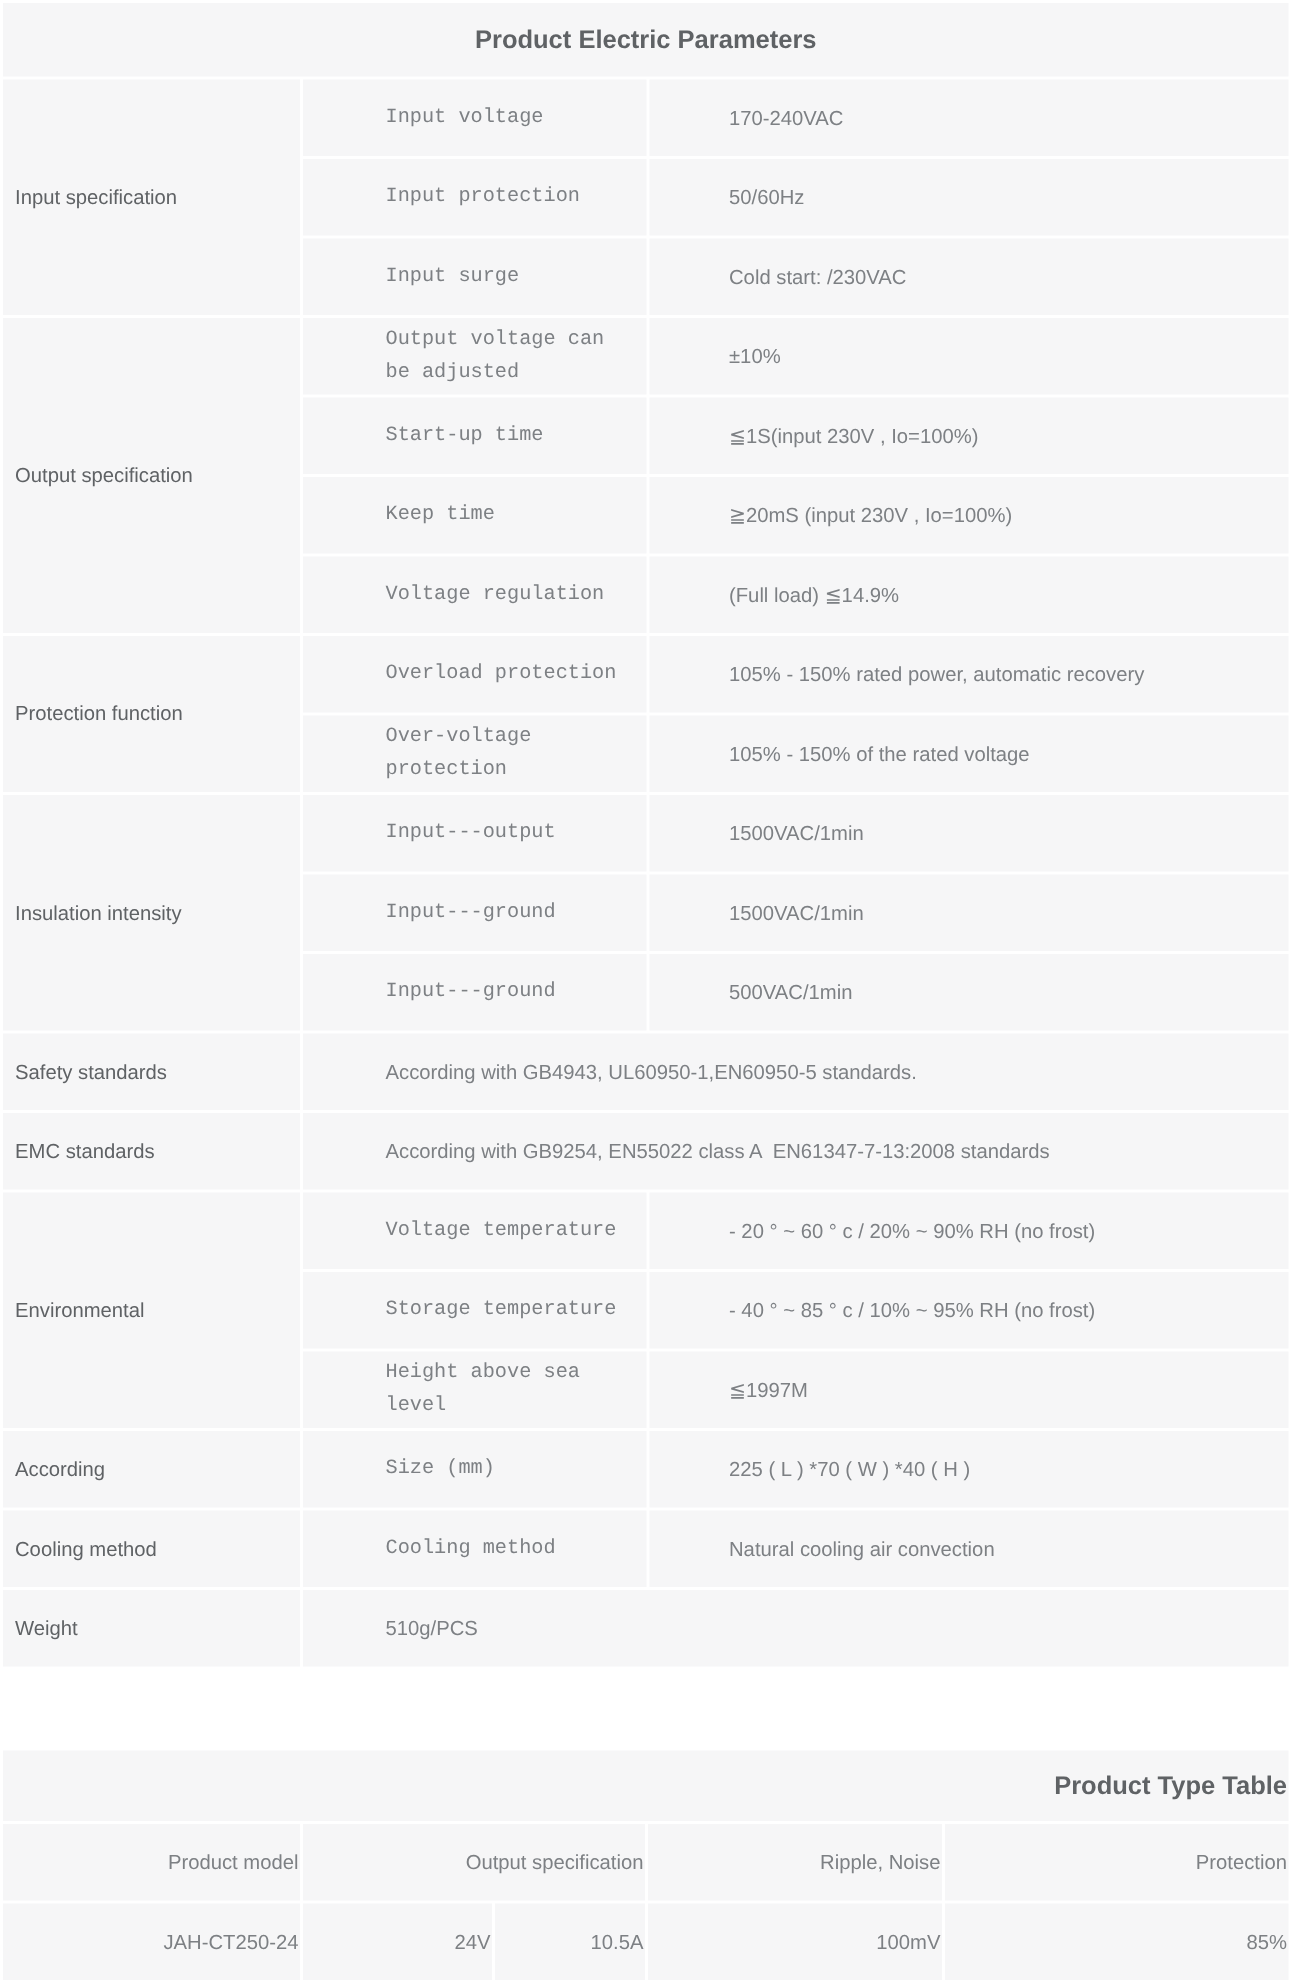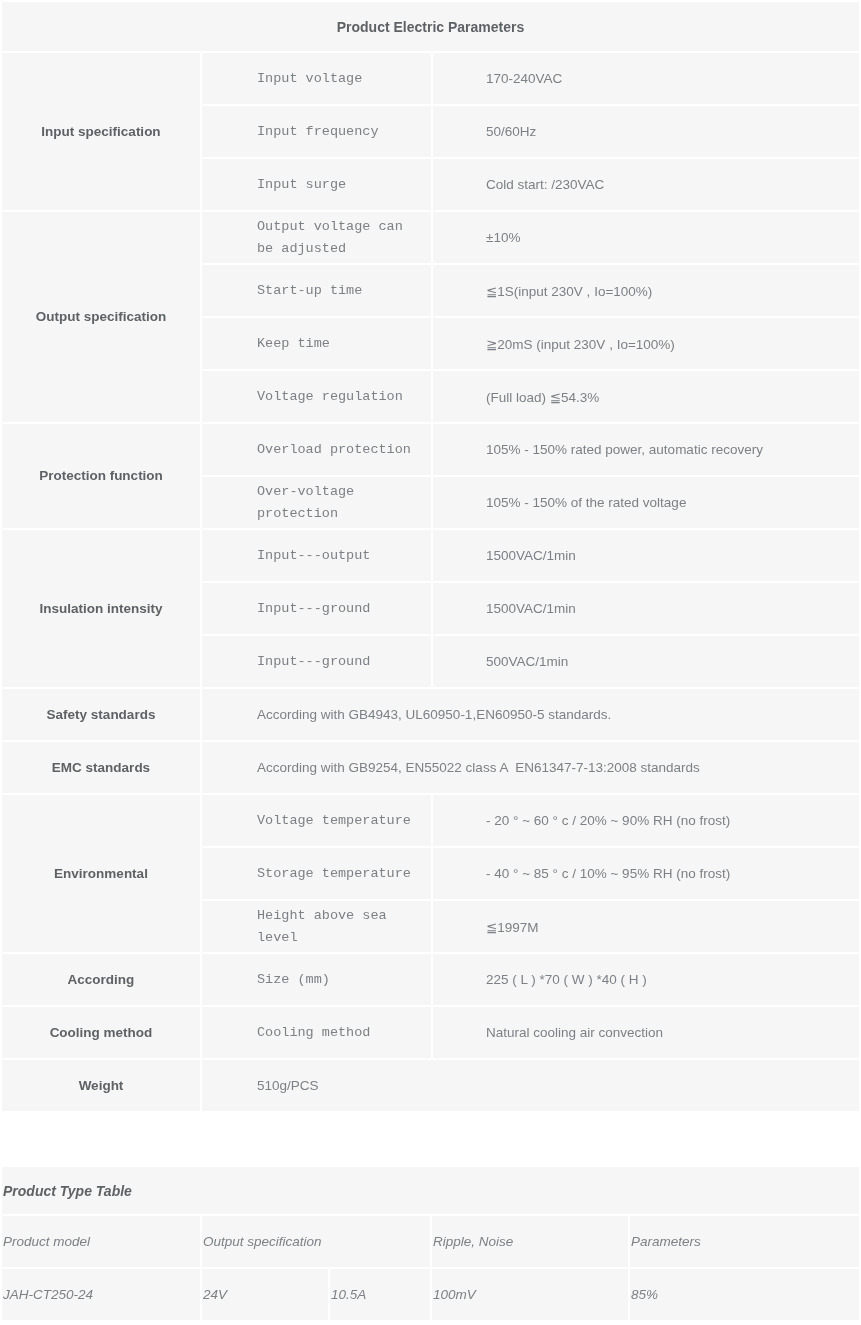--- a/index.html
+++ b/index.html
@@ -18,49 +18,49 @@
     background:#f6f6f7;
     color:#7d8084;
     font-size:13.5px;
     height:49px;
     vertical-align:middle;
     overflow:hidden;
   }
   .title-cell{
     font-weight:bold;
     color:#5f6265;
-    font-size:14px;
+    font-size:17px;
     text-align:center;
     height:47px;
   }
   .t2 .title-cell{height:45px;}
   .cat{
-    font-weight:bold;
+    font-weight:normal;
     color:#5f6265;
-    text-align:center;
+    text-align:left;
     padding:0 8px;
     line-height:1.6;
   }
   .param{
     padding-left:55px;
     padding-right:14px;
     line-height:22px;
     white-space:pre-wrap;
     font-family:Liberation Mono, monospace;
   }
   .val{
     padding-left:53px;
     padding-right:10px;
     white-space:pre-wrap;
   }
   .merged{
     padding-left:55px;
     white-space:pre-wrap;
   }
-  .t2 td{text-align:left;font-style:italic;}
+  .t2 td{text-align:right;}
   .spacer{height:52px;background:#ffffff;}
 </style>
 </head>
 <body>
 
 <table class="t1">
   <colgroup>
     <col style="width:198px">
       <col style="width:229px">
       <col>
@@ -69,21 +69,21 @@
       <tr>
     <td colspan="3" class="title-cell">Product Electric Parameters</td>
   </tr>
 
   <tr>
     <td rowspan="3" class="cat">Input specification</td>
     <td class="param">Input voltage</td>
     <td class="val">170-240VAC</td>
   </tr>
   <tr>
-    <td class="param">Input frequency</td>
+    <td class="param">Input protection</td>
     <td class="val">50/60Hz</td>
   </tr>
   <tr>
     <td class="param">Input surge</td>
     <td class="val">Cold start: /230VAC</td>
   </tr>
 
   <tr>
     <td rowspan="4" class="cat">Output specification</td>
     <td class="param">Output voltage can be adjusted</td>
@@ -92,21 +92,21 @@
   <tr>
     <td class="param">Start-up time</td>
     <td class="val">≦1S(input 230V , Io=100%)</td>
   </tr>
   <tr>
     <td class="param">Keep time</td>
     <td class="val">≧20mS (input 230V , Io=100%)</td>
   </tr>
   <tr>
     <td class="param">Voltage regulation</td>
-    <td class="val">(Full load) ≦54.3%</td>
+    <td class="val">(Full load) ≦14.9%</td>
   </tr>
 
   <tr>
     <td rowspan="2" class="cat">Protection function</td>
     <td class="param">Overload protection</td>
     <td class="val">105% - 150% rated power, automatic recovery</td>
   </tr>
   <tr>
     <td class="param">Over-voltage protection</td>
     <td class="val">105% - 150% of the rated voltage</td>
@@ -180,21 +180,21 @@
       <col>
   </colgroup>
   <tbody>
       <tr>
     <td colspan="5" class="title-cell">Product Type Table</td>
   </tr>
   <tr>
     <td>Product model</td>
     <td colspan="2">Output specification</td>
     <td>Ripple, Noise</td>
-    <td>Parameters</td>
+    <td>Protection</td>
   </tr>
   <tr>
     <td>JAH-CT250-24</td>
     <td>24V</td>
     <td>10.5A</td>
     <td>100mV</td>
     <td>85%</td>
   </tr>
 </tbody>
   </table>

